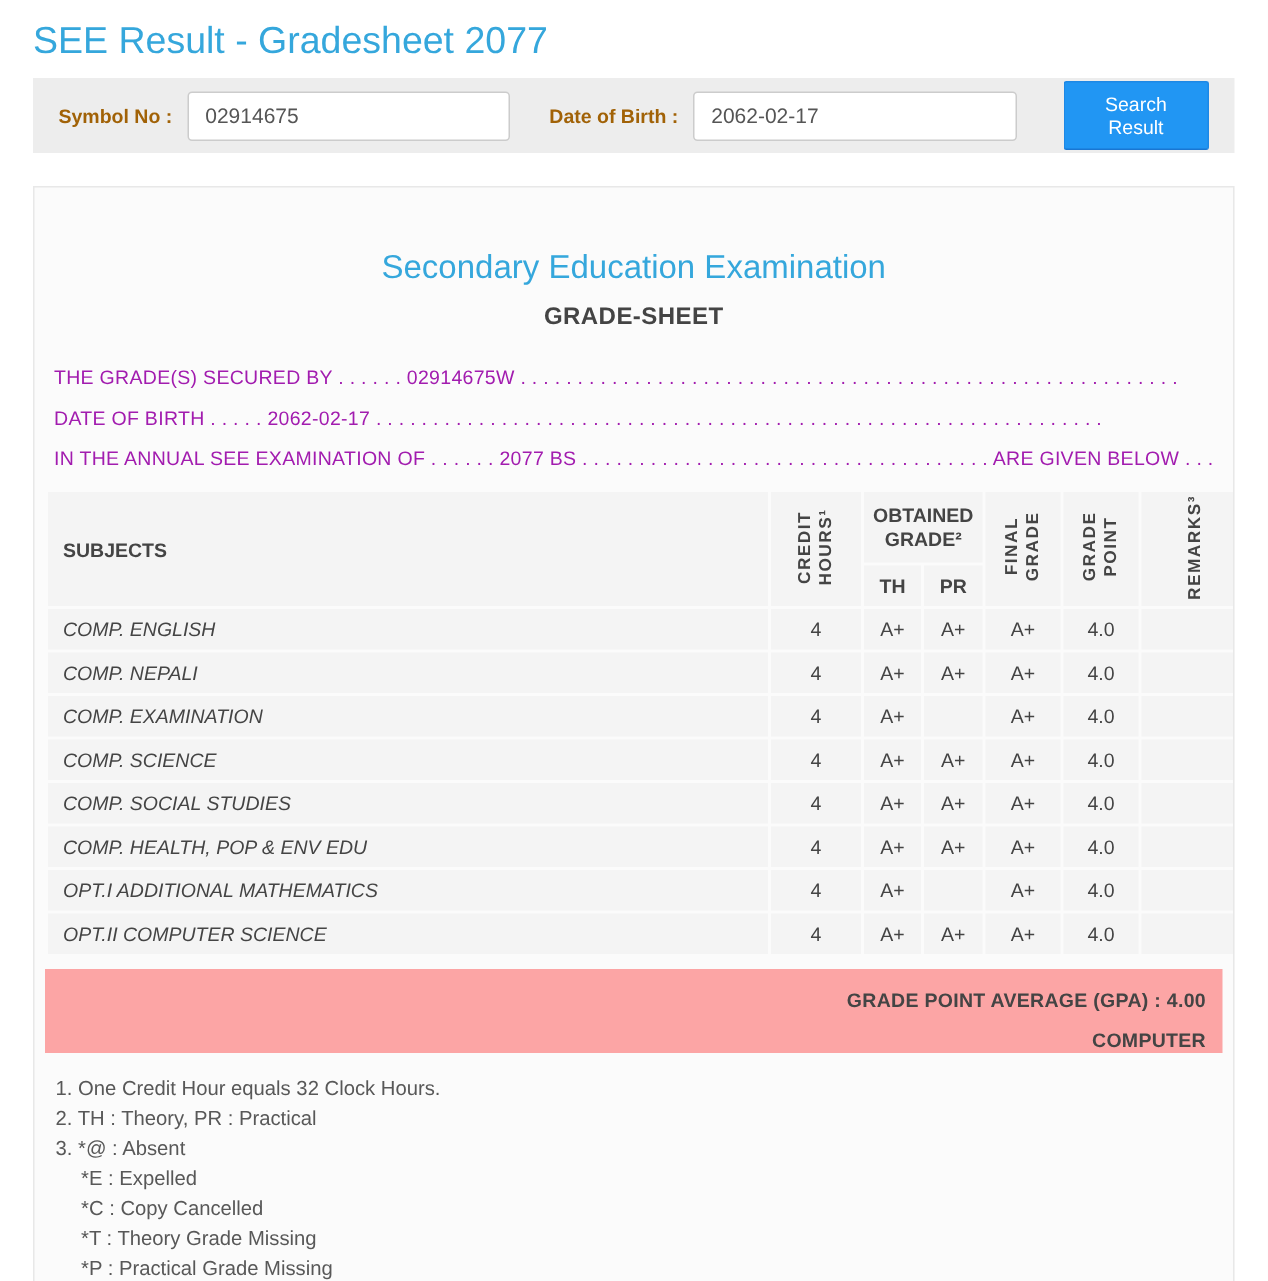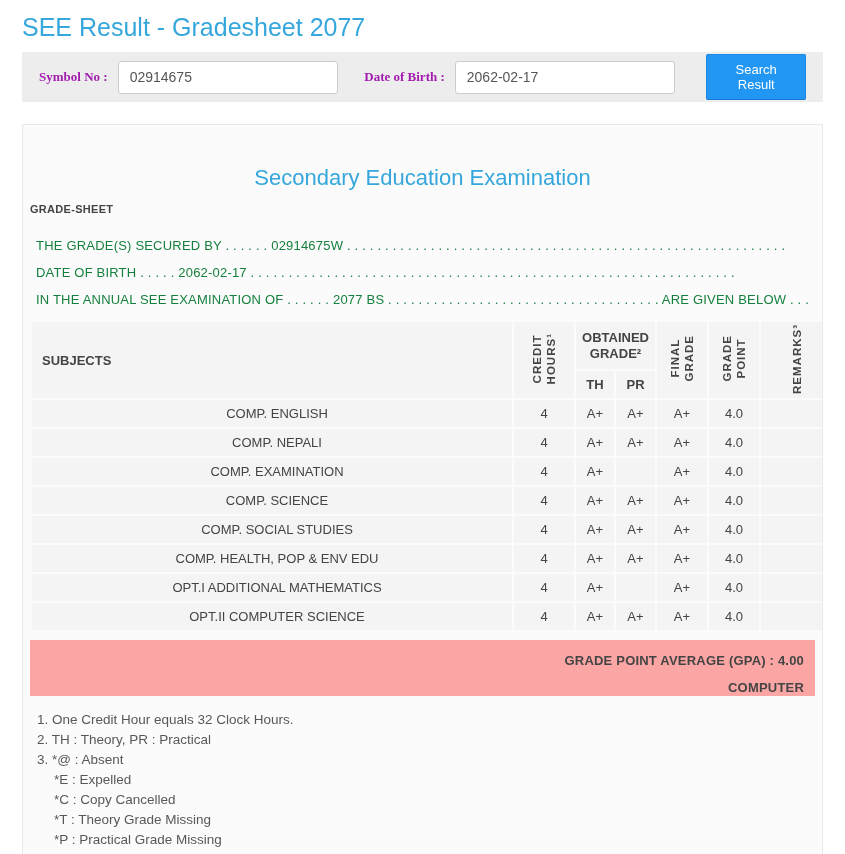--- a/index.html
+++ b/index.html
@@ -16,21 +16,21 @@
     font-size: 25px; font-weight: 400; line-height: 28px;
     color: #35a7dc;
   }
 
   .search-panel {
     margin-top: 11px; height: 50px;
     background: #ededed;
     display: flex; align-items: center;
     padding: 0 17px;
   }
-  .search-panel label { font-size: 13px; font-weight: 700; color: #a21caf; white-space: nowrap; font-family: Liberation Serif, serif; }
+  .search-panel label { font-size: 13px; font-weight: 700; color: #a16207; white-space: nowrap; }
   .search-panel input {
     width: 231px; height: 33px;
     border: 1px solid #cccccc; border-radius: 3px;
     background: #fff; color: #555;
     font-family: "Liberation Sans", sans-serif;
     font-size: 14px; padding: 0 11px; margin-left: 10px;
   }
   .lbl-dob { margin-left: 26px; }
   .search-btn {
     margin-left: 31px;
@@ -46,26 +46,26 @@
     background: #fbfbfb;
     border: 1px solid #e8e8e8;
     padding: 0 7px;
     overflow: hidden;
   }
   .exam-title {
     margin-top: 40px; text-align: center;
     font-size: 22px; font-weight: 400; color: #35a7dc;
   }
   .sheet-title {
-    margin-top: 12px; text-align: left;
-    font-size: 11px; font-weight: 700; color: #444; letter-spacing: 0.3px;
+    margin-top: 12px; text-align: center;
+    font-size: 16px; font-weight: 700; color: #444; letter-spacing: 0.3px;
   }
   .intro { margin-top: 17px; padding: 0 6px; }
   .intro-line {
-    font-size: 13px; color: #15803d; line-height: 27px;
+    font-size: 13px; color: #a21caf; line-height: 27px;
     white-space: nowrap; overflow: hidden; letter-spacing: 0.2px;
   }
 
   table.results {
     margin-top: 7px; width: 100%;
     border-collapse: separate; border-spacing: 2px;
     table-layout: fixed;
   }
   table.results th, table.results td {
     background: #f4f4f4; color: #444;
@@ -79,21 +79,21 @@
   .vtext {
     display: inline-block;
     writing-mode: vertical-rl;
     transform: rotate(180deg);
     white-space: pre-line;
     line-height: 14px; letter-spacing: 1px;
     font-size: 11.5px;
   }
   .obtained { white-space: pre-line; line-height: 16px; }
   tbody td { height: 27px; text-align: center; }
-  tbody td.subject { text-align: center; padding-left: 10px; }
+  tbody td.subject { text-align: left; padding-left: 10px; font-style: italic; }
 
   .summary-band {
     margin-top: 8px; height: 56px;
     background: #fca5a5;
     text-align: right; padding: 7px 11px 0 0;
   }
   .summary-line { font-size: 13px; font-weight: 700; color: #444; line-height: 27px; letter-spacing: 0.2px; }
 
   .footnotes { margin-top: 14px; padding-left: 7px; }
   .fn { font-size: 13.5px; color: #585858; line-height: 20px; }

